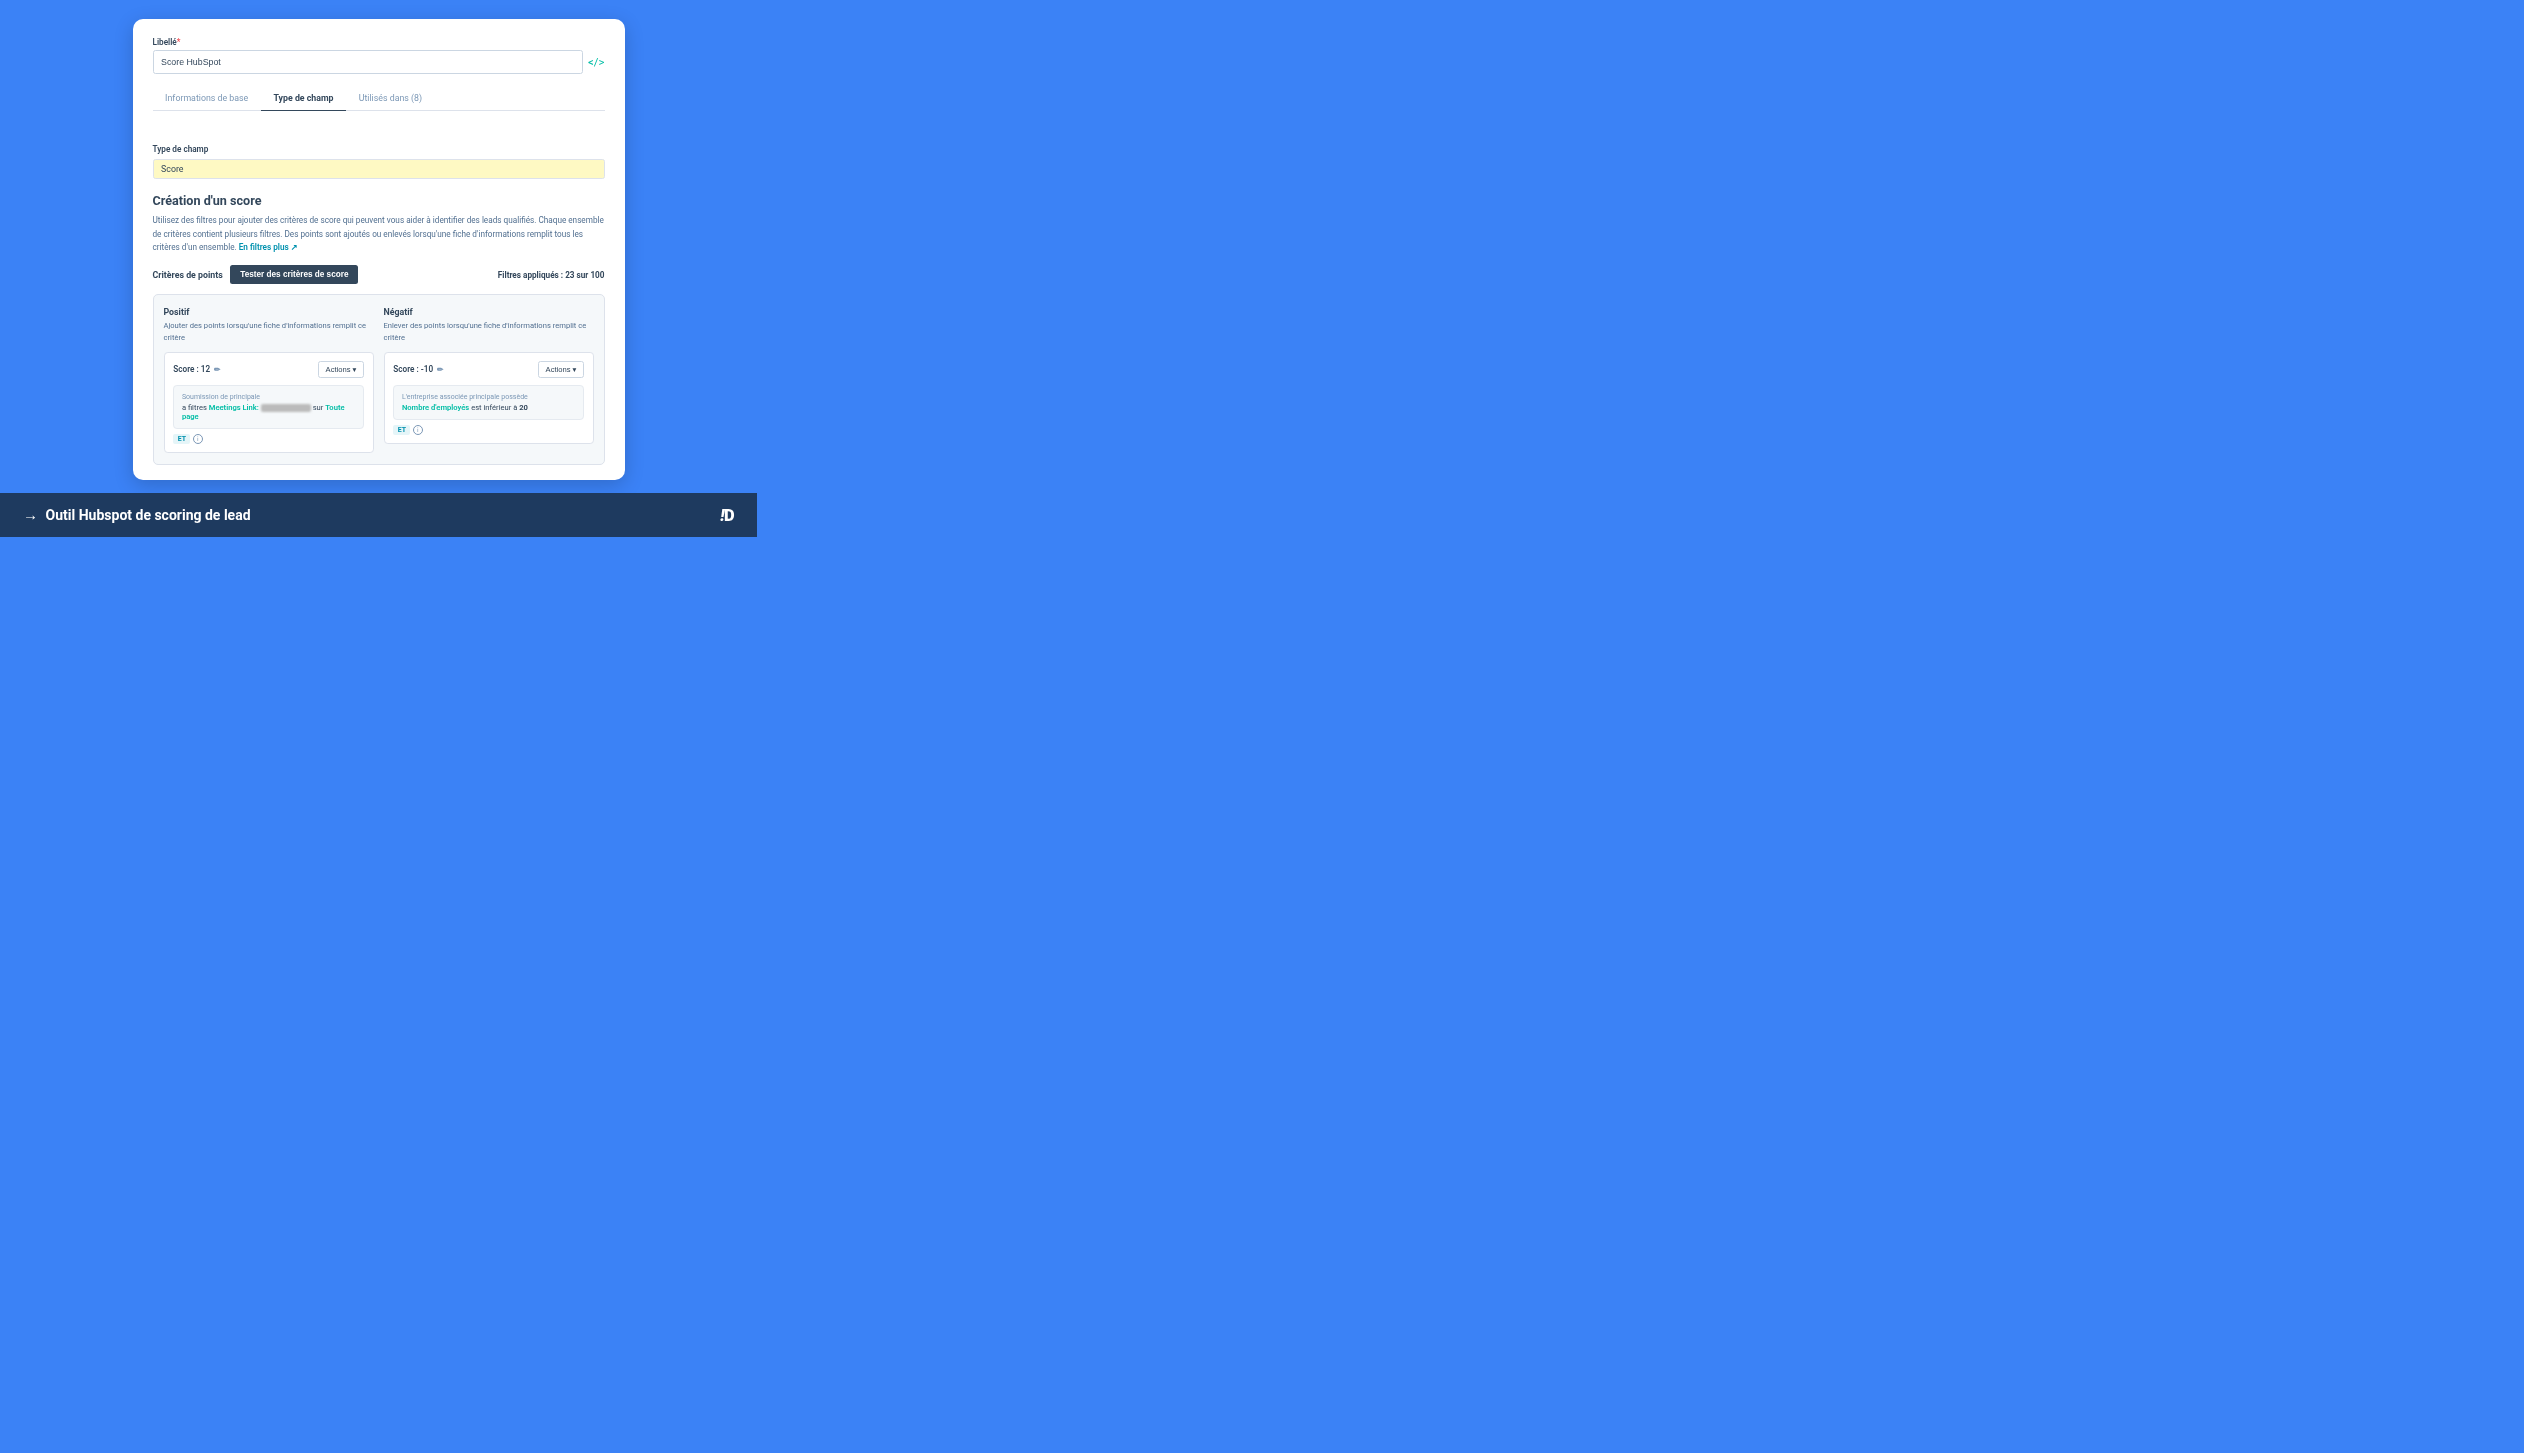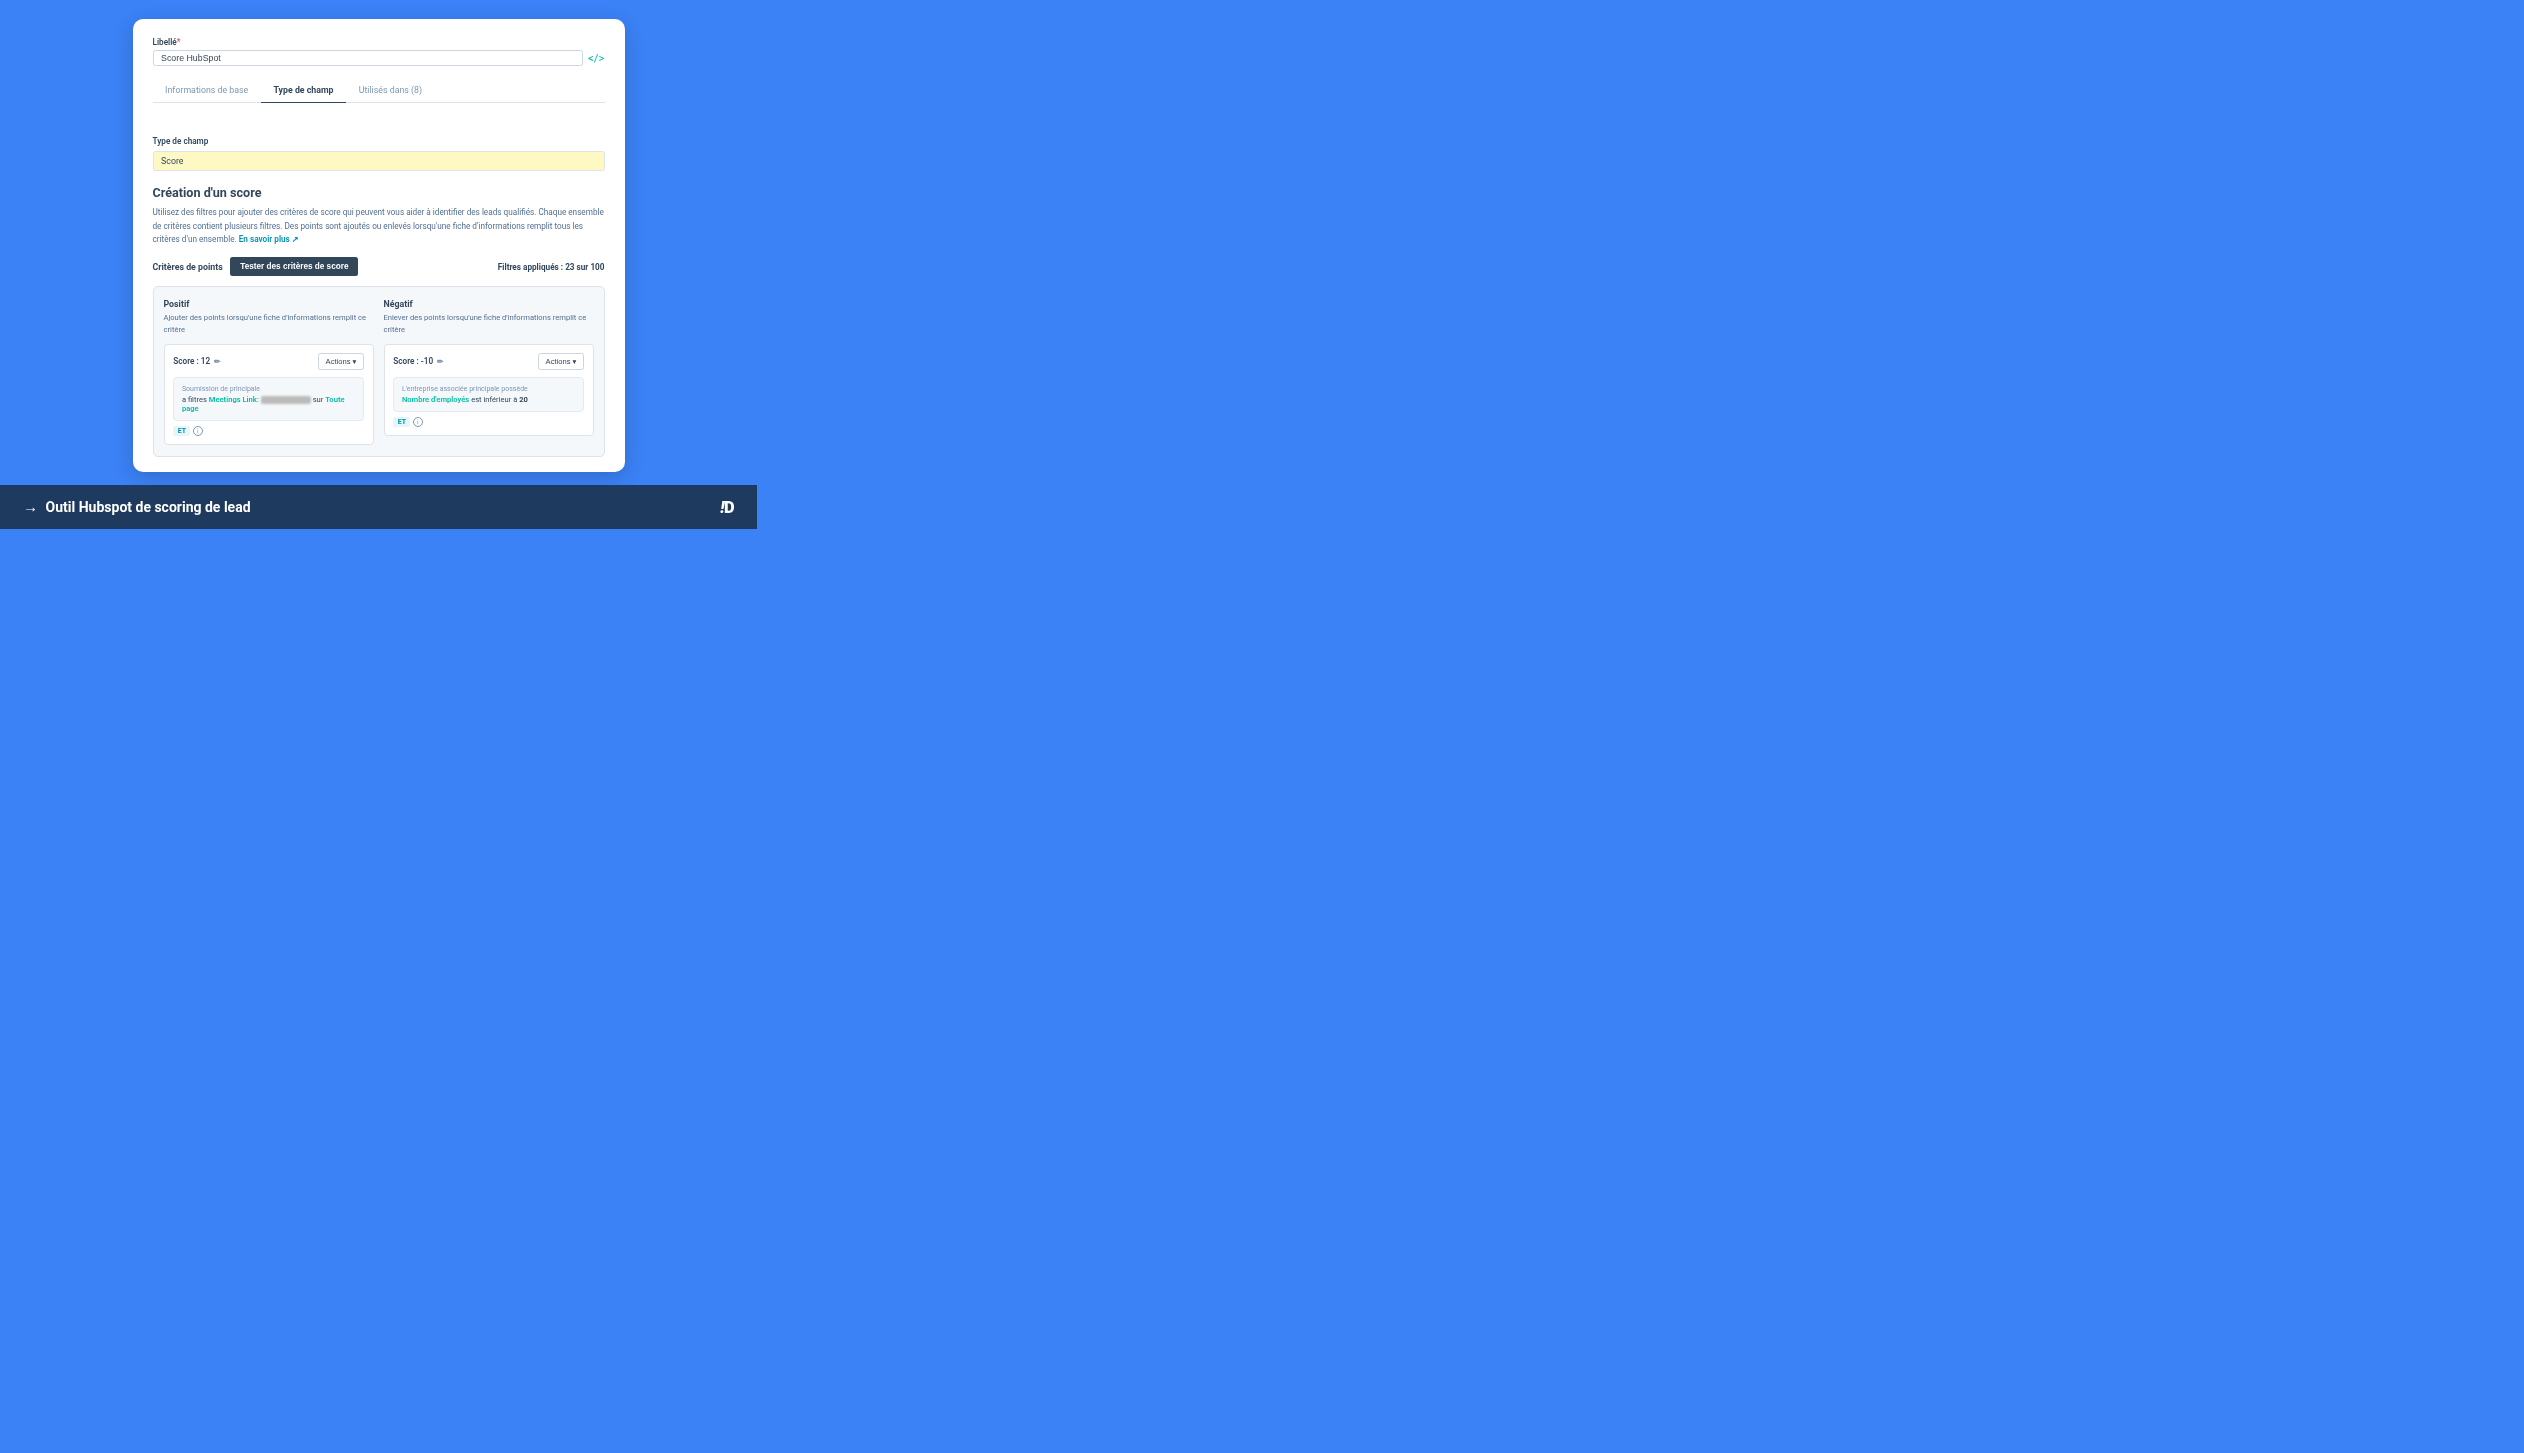--- a/index.html
+++ b/index.html
@@ -31,21 +31,21 @@
       color: #f2545b;
     }
     .input-row {
       display: flex;
       align-items: center;
       gap: 5px;
       margin-bottom: 12.6px;
     }
     .input-row input {
       flex: 1;
-      height: 16px;
+      height: 24px;
       border: 0.6px solid #cbd6e2;
       border-radius: 2.5px;
       padding: 0 7.6px;
       font-size: 8.8px;
       color: #33475b;
       background: #fff;
       outline: none;
     }
     .code-icon {
       color: #00bda5;
@@ -304,21 +304,21 @@
     <div class="tab active">Type de champ</div>
     <div class="tab">Utilisés dans (8)</div>
   </div>
 
   <div class="section-label">Type de champ</div>
   <div class="select-field">Score</div>
 
   <div class="creation-title">Création d'un score</div>
   <div class="creation-desc">
     <span>Utilisez des filtres pour ajouter des critères de score qui peuvent vous aider à identifier des leads qualifiés. Chaque ensemble de critères contient plusieurs filtres. Des points sont ajoutés ou enlevés lorsqu'une fiche d'informations remplit tous les critères d'un ensemble.</span>
-    <a href="#"> <span>En savoir plus</span> ↗</a>
+    <a href="#"> <span>En filtres plus</span> ↗</a>
   </div>
 
   <div class="criteria-row">
     <span class="criteria-label">Critères de points</span>
     <button class="btn-test">Tester des critères de score</button>
     <span class="filters-applied">Filtres appliqués : 23 sur 100</span>
   </div>
 
   <div class="score-columns">
 

